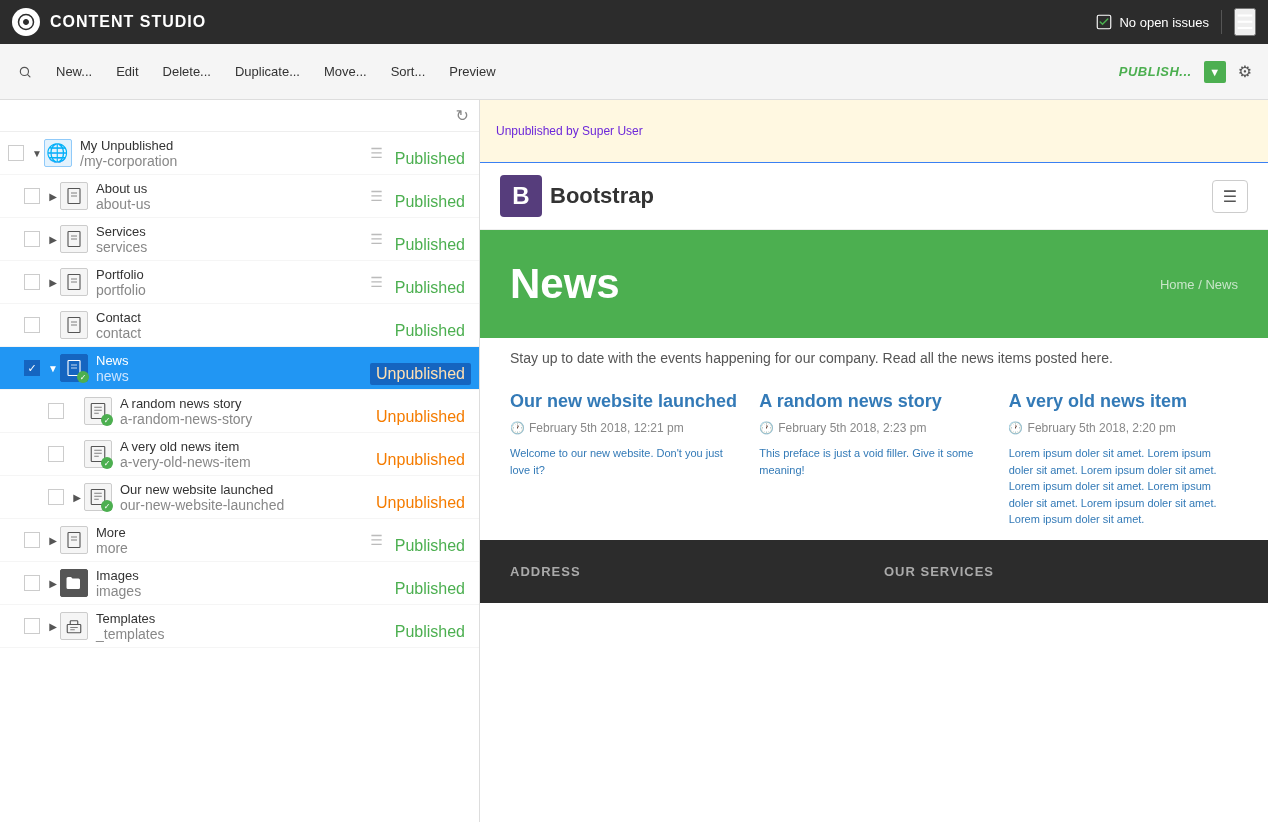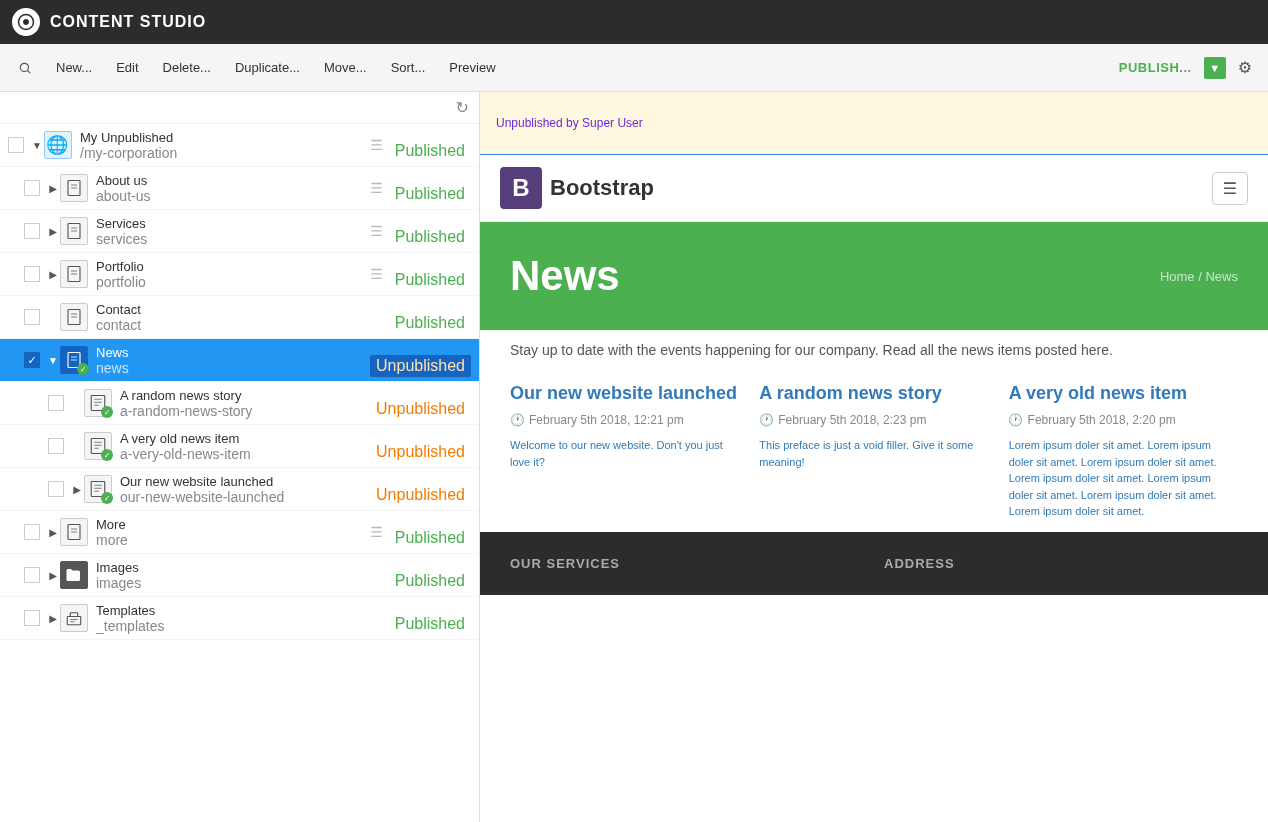--- a/index.html
+++ b/index.html
@@ -42,21 +42,21 @@
       width: 1px; height: 24px; background: #555;
     }
     .hamburger-btn {
       cursor: pointer; color: #fff; font-size: 20px;
     }
 
     
     .toolbar {
       background: #f5f5f5;
       border-bottom: 1px solid #ddd;
-      height: 48px;
+      height: 56px;
       display: flex;
       align-items: center;
       padding: 0 8px;
       gap: 4px;
     }
     .toolbar-btn {
       background: none;
       border: none;
       padding: 5px 10px;
       font-size: 13px;
@@ -67,20 +67,21 @@
     .toolbar-spacer { flex: 1; }
     .publish-btn {
       background: none;
       border: none;
       color: #4caf50;
       font-size: 13px;
       font-weight: 600;
       cursor: pointer;
       padding: 5px 8px;
       letter-spacing: 0.5px;
+      font-style: italic;
     }
     .publish-dropdown {
       background: #4caf50;
       border: none;
       color: #fff;
       width: 22px; height: 22px;
       cursor: pointer;
       border-radius: 2px;
       font-size: 11px;
       display: flex; align-items: center; justify-content: center;
@@ -350,20 +351,31 @@
 <body>
 
 <div class="top-bar">
   <div class="top-bar-logo">
     <svg width="18" height="18" viewBox="0 0 24 24" fill="none">
       <circle cx="12" cy="12" r="10" stroke="#2c2c2c" stroke-width="2"></circle>
       <path d="M12 8c-2.21 0-4 1.79-4 4s1.79 4 4 4 4-1.79 4-4-1.79-4-4-4z" fill="#2c2c2c"></path>
     </svg>
   </div>
   <span class="top-bar-title">CONTENT STUDIO</span>
+  <div class="top-bar-right">
+    <div class="no-issues">
+      <svg width="18" height="18" viewBox="0 0 24 24" fill="none">
+        <rect x="3" y="3" width="18" height="18" rx="2" stroke="#fff" stroke-width="1.5"></rect>
+        <path d="M7 12l3 3 7-7" stroke="#4caf50" stroke-width="2" stroke-linecap="round"></path>
+      </svg>
+      <span>No open issues</span>
+    </div>
+    <div class="top-bar-divider"></div>
+    <button class="hamburger-btn">☰</button>
+  </div>
 </div>
 
 <div class="toolbar">
   <button class="toolbar-btn">
     <svg width="14" height="14" viewBox="0 0 24 24" fill="none" style="vertical-align:middle">
       <circle cx="11" cy="11" r="7" stroke="#555" stroke-width="2"></circle>
       <path d="M16.5 16.5l4 4" stroke="#555" stroke-width="2" stroke-linecap="round"></path>
     </svg>
   </button>
   <button class="toolbar-btn">New...</button>
@@ -649,21 +661,21 @@
             <span>🕐</span>
             <span>February 5th 2018, 2:20 pm</span>
           </div>
           <div class="bs-card-text">Lorem ipsum doler sit amet. Lorem ipsum doler sit amet. Lorem ipsum doler sit amet. Lorem ipsum doler sit amet. Lorem ipsum doler sit amet. Lorem ipsum doler sit amet. Lorem ipsum doler sit amet.</div>
         </div>
       </div>
     </div>
 
     <div class="bs-footer">
       <div>
+        <div class="bs-footer-heading">ADDRESS</div>
+      </div>
+      <div>
         <div class="bs-footer-heading">OUR SERVICES</div>
-      </div>
-      <div>
-        <div class="bs-footer-heading">ADDRESS</div>
       </div>
     </div>
 
   </div>
 </div>
 
 </body></html>

